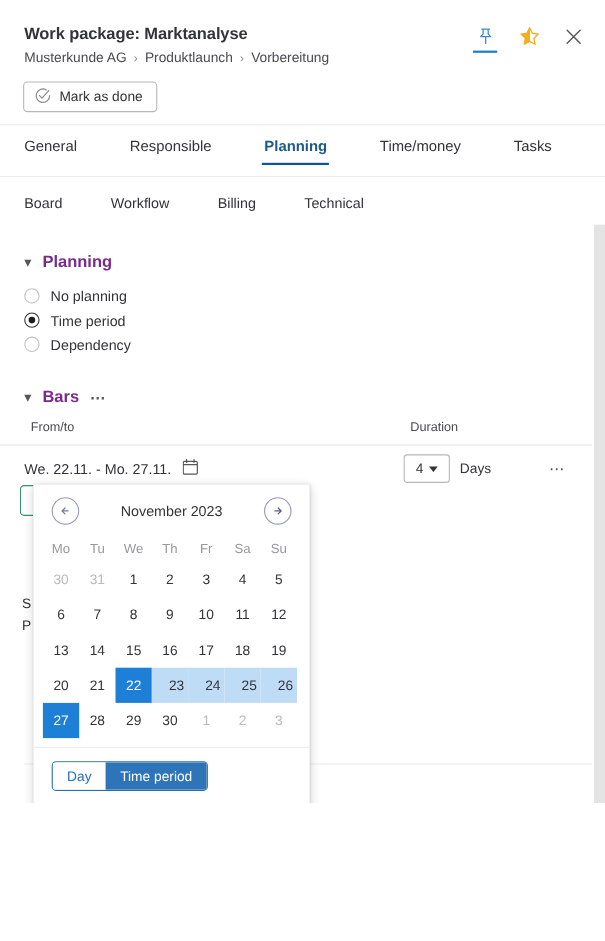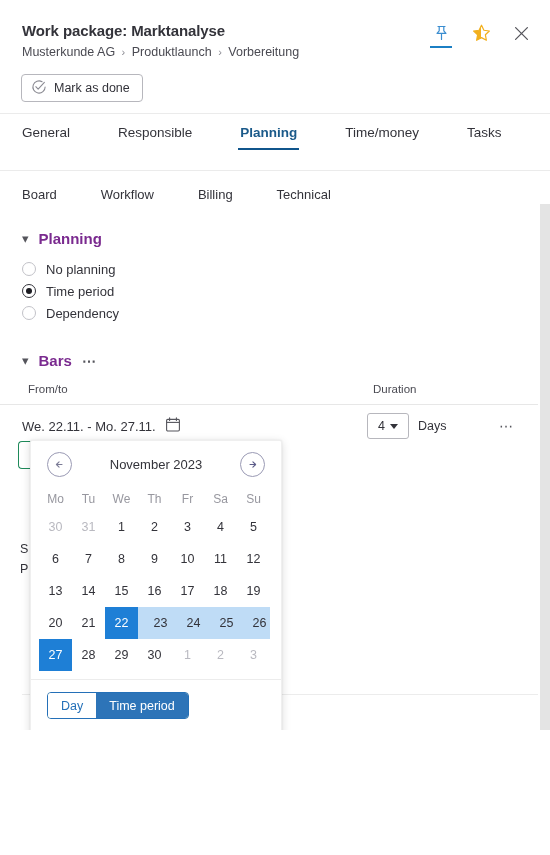--- a/index.html
+++ b/index.html
@@ -55,21 +55,21 @@
   .tab1 {
     position: relative; font-size: 13.5px; color: #33333a;
     padding: 11px 0 10px 0; margin-right: 48px; cursor: pointer; white-space: nowrap;
   }
   .tab1.active { font-weight: bold; color: #1b5a8a; }
   .tab1.active::after {
     content: ""; position: absolute; left: -2px; right: -2px; bottom: 0;
     height: 2.5px; background: #10558c;
   }
   .tabrow2 {
-    position: absolute; left: 0; top: 170px; width: 550px; height: 48px;
+    position: absolute; left: 0; top: 160px; width: 550px; height: 48px;
     border-top: 1px solid #ebebeb; border-bottom: 1px solid #ebebeb;
     display: flex; align-items: center; padding-left: 22px;
   }
   .tab2 { font-size: 13px; color: #33333a; margin-right: 44px; cursor: pointer; white-space: nowrap; }
 
   
   .content {
     position: absolute; left: 0; top: 204px; width: 550px; height: 651px;
     background: #ffffff; overflow: hidden;
   }

